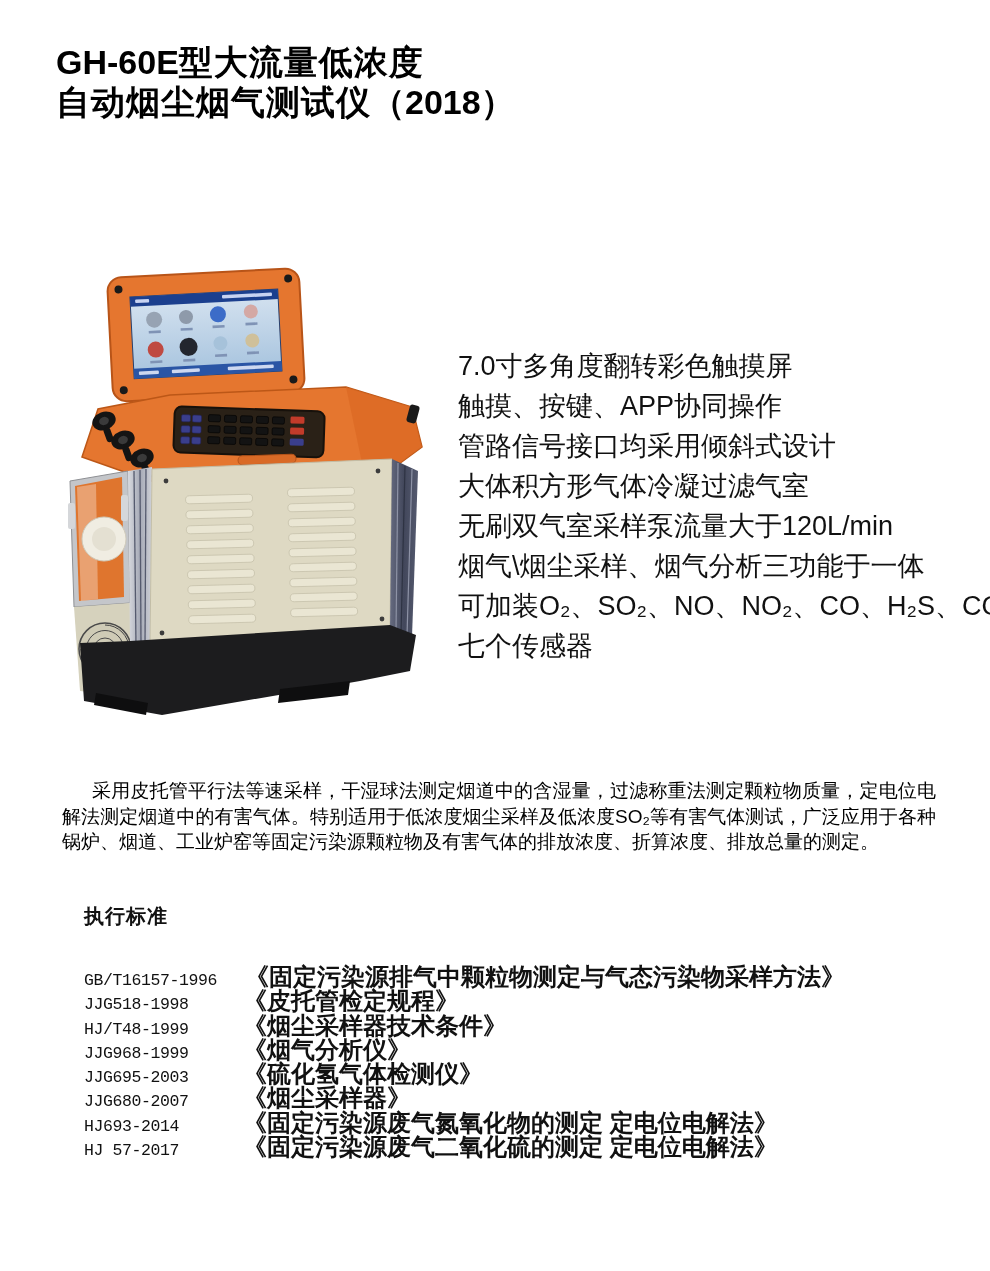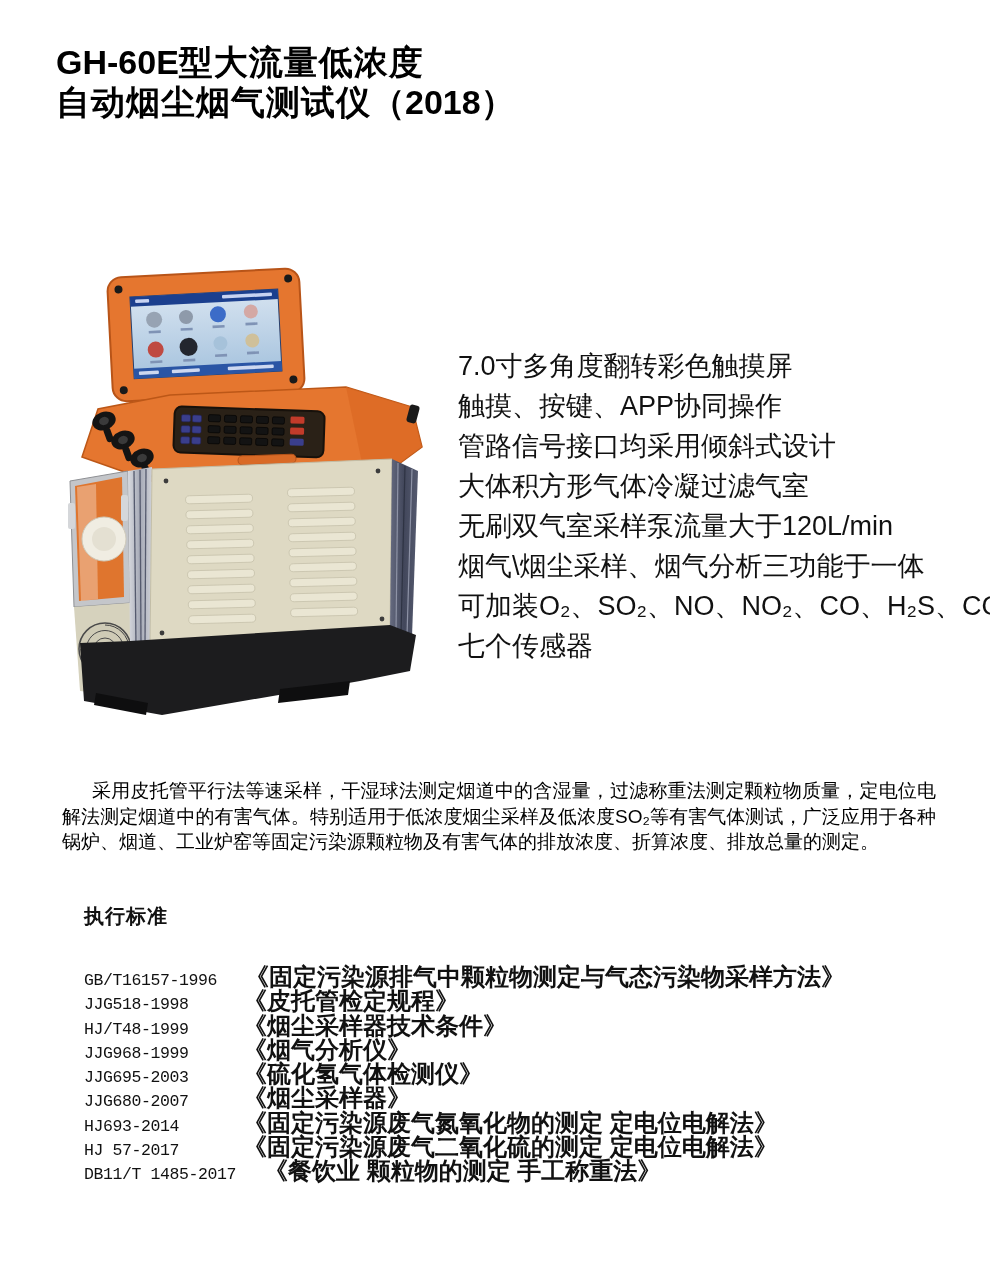--- a/index.html
+++ b/index.html
@@ -281,19 +281,15 @@
       <span class="std-title">《烟尘采样器》</span>
     </div>
     <div class="std-row">
       <span class="std-code">HJ693-2014</span>
       <span class="std-title">《固定污染源废气氮氧化物的测定 定电位电解法》</span>
     </div>
     <div class="std-row">
       <span class="std-code">HJ 57-2017</span>
       <span class="std-title">《固定污染源废气二氧化硫的测定 定电位电解法》</span>
     </div>
-    <div class="std-row">
-      <span class="std-code">DB11/T 1485-2017</span>
-      <span class="std-title">《餐饮业 颗粒物的测定 手工称重法》</span>
-    </div>
   </div>
 
 </div>
 
 </body></html>

